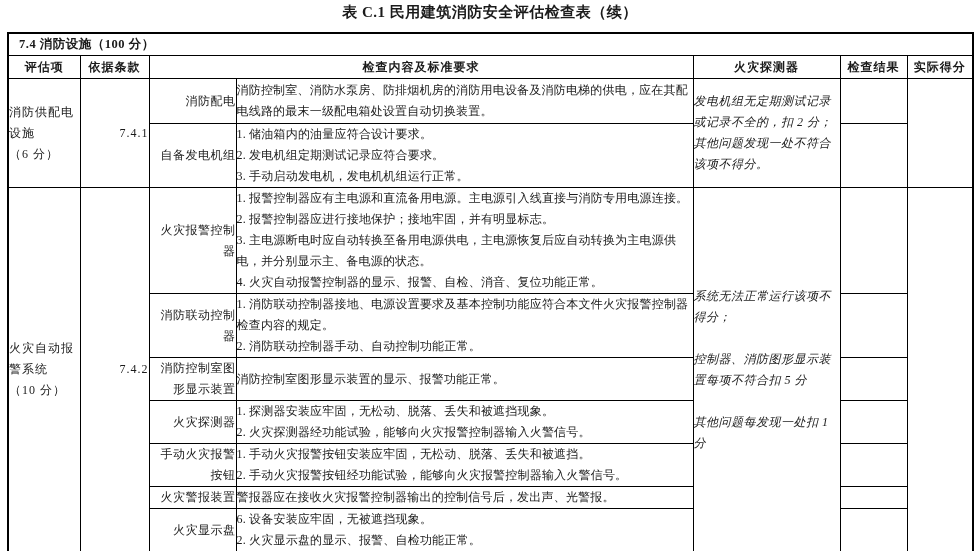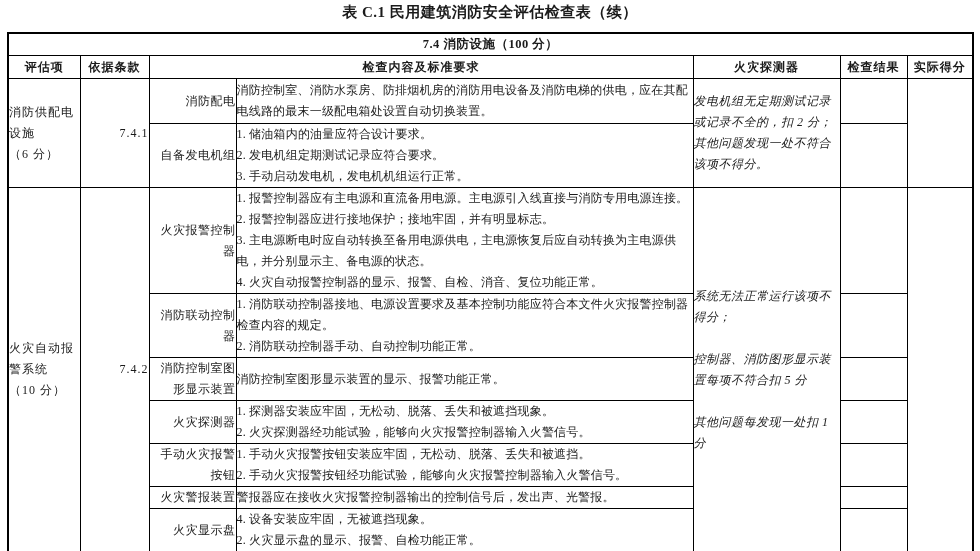--- a/index.html
+++ b/index.html
@@ -19,22 +19,22 @@
     border:2px solid #000;
   }
   table.checklist td{
     border:1px solid #000;
     font-size:12px;line-height:21px;
     vertical-align:middle;
     padding:0;
     overflow:hidden;
   }
   tr.section-head td{
-    font-weight:bold;font-size:12.5px;text-align:center;
-    padding-left:0;letter-spacing:0.5px;
+    font-weight:bold;font-size:12.5px;text-align:left;
+    padding-left:10px;letter-spacing:0.5px;
   }
   tr.col-head td{
     text-align:center;letter-spacing:1px;font-weight:bold;
   }
   td.item-cell{
     text-align:left;white-space:pre-line;letter-spacing:1px;
   }
   td.clause-cell{
     text-align:right;letter-spacing:1px;
   }
@@ -141,19 +141,19 @@
 2. 手动火灾报警按钮经功能试验，能够向火灾报警控制器输入火警信号。</td>
       <td class="result-cell"></td>
     </tr>
     <tr style="height:22px">
       <td class="sub-cell">火灾警报装置</td>
       <td class="content-cell">警报器应在接收火灾报警控制器输出的控制信号后，发出声、光警报。</td>
       <td class="result-cell"></td>
     </tr>
     <tr style="height:43px">
       <td class="sub-cell">火灾显示盘</td>
-      <td class="content-cell">4. 设备安装应牢固，无被遮挡现象。
+      <td class="content-cell">6. 设备安装应牢固，无被遮挡现象。
 2. 火灾显示盘的显示、报警、自检功能正常。</td>
       <td class="result-cell"></td>
     </tr>
   </tbody>
     </table>
 </div>
 
 </body></html>

